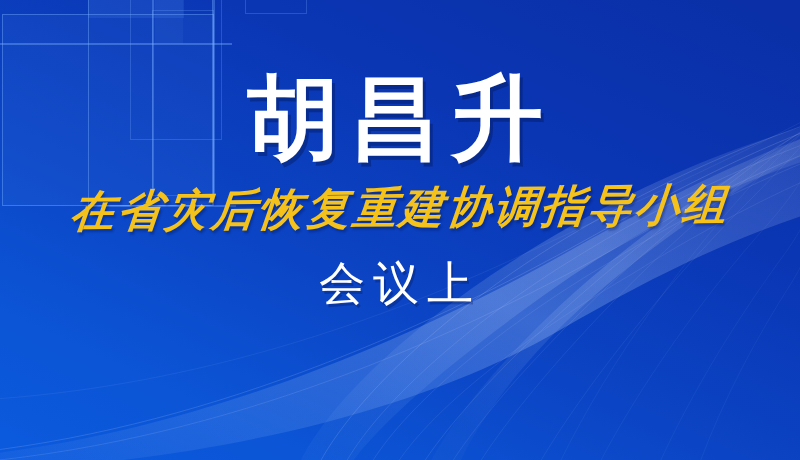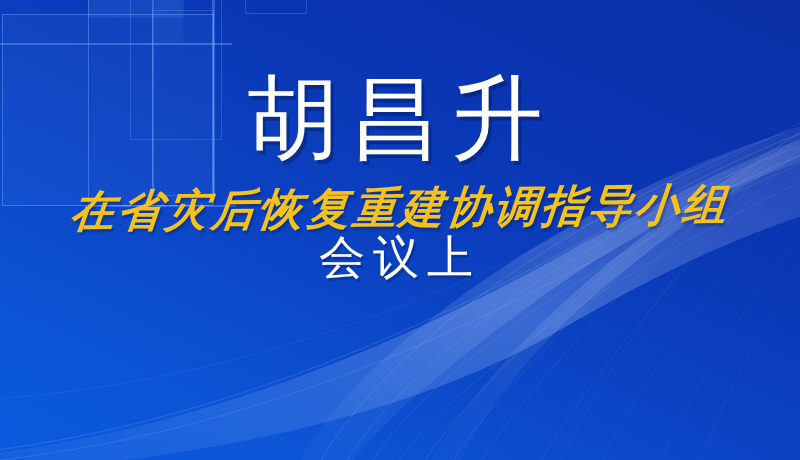--- a/index.html
+++ b/index.html
@@ -63,38 +63,38 @@
     align-items: center;
     justify-content: flex-start;
   }
   .ln {
     white-space: nowrap;
     line-height: 1;
   }
   .ln-name {
     margin-top: 72px;
     font-size: 92px;
-    font-weight: 400;
+    font-weight: 700;
     letter-spacing: 10px;
     color: #ffffff;
     text-shadow: 3px 4px 0 rgba(2,20,80,0.38);
   }
   .ln-sub {
     margin-top: 22px;
     font-size: 44px;
     font-weight: 700;
     letter-spacing: 3px;
     color: #f5c21c;
     font-family: "DejaVu Serif", "Liberation Serif", serif;
     font-style: italic;
     transform: skewX(-6deg) rotate(-0.6deg);
     text-shadow: 2px 3px 2px rgba(2,20,80,0.30);
   }
   .ln-sub2 {
-    margin-top: 4px;
+    margin-top: 30px;
     font-size: 46px;
     font-weight: 500;
     letter-spacing: 8px;
     color: #ffffff;
     text-shadow: 2px 3px 0 rgba(2,20,80,0.30);
   }
   .ln-emph {
     margin-top: 14px;
     font-size: 66px;
     font-weight: 900;

